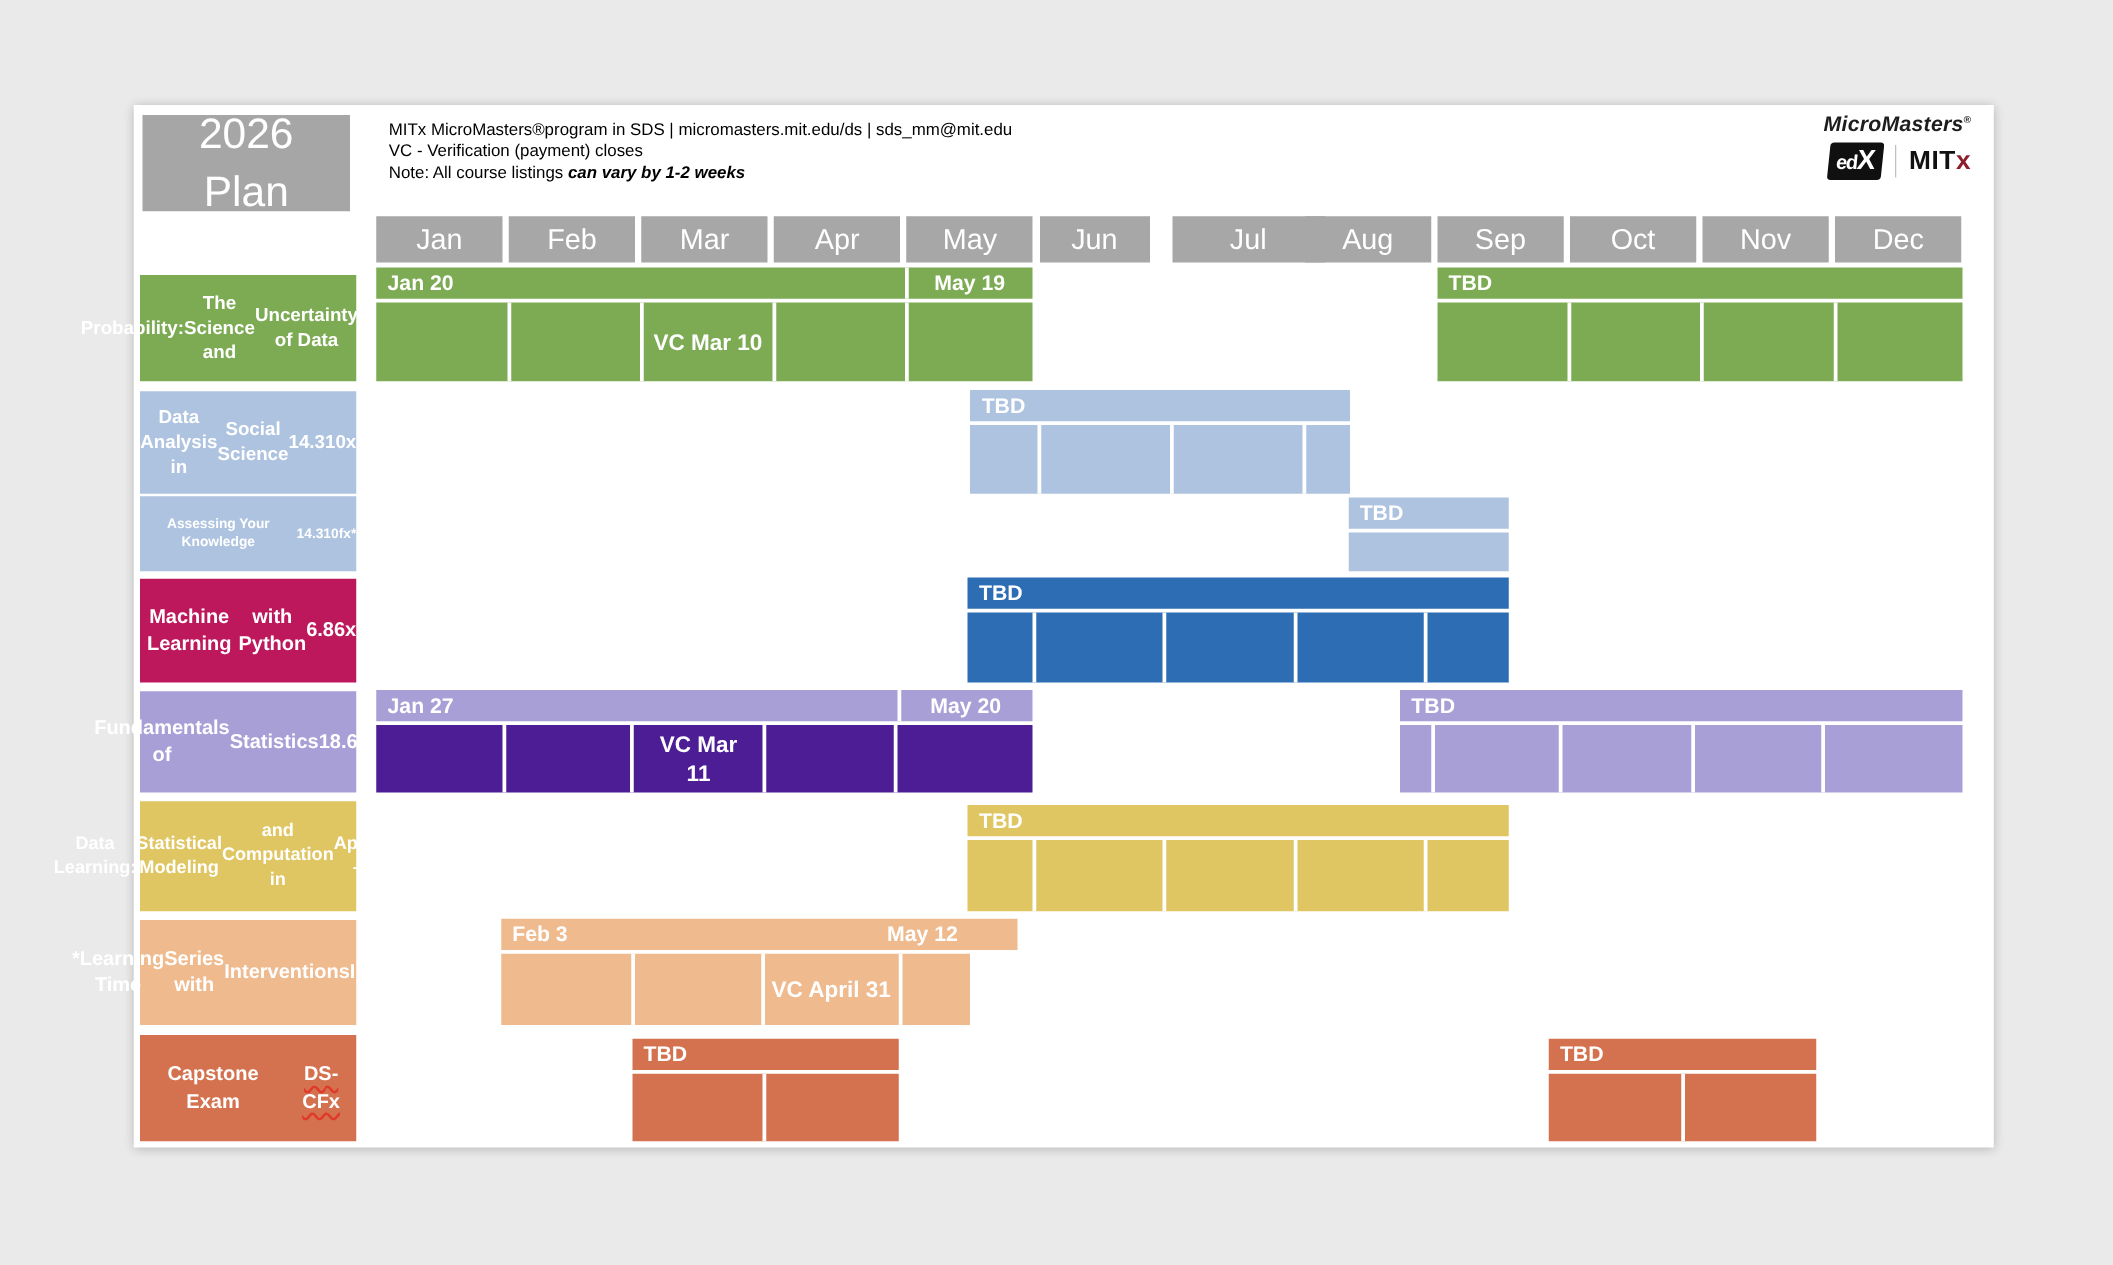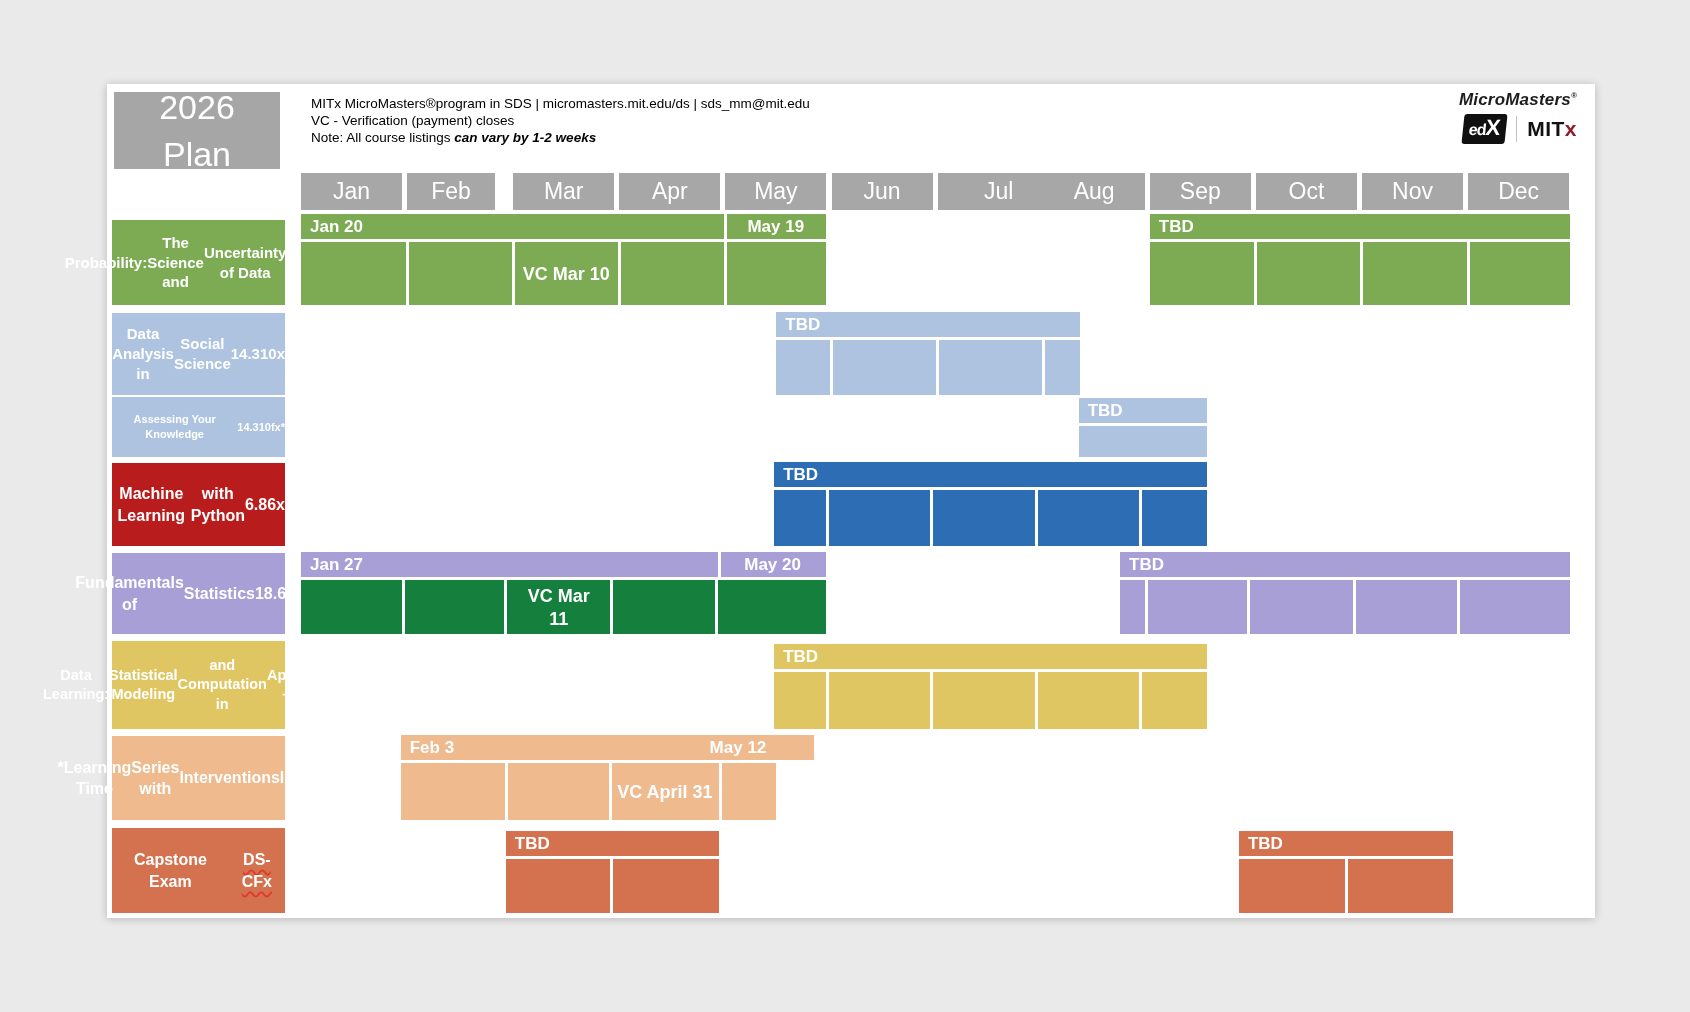--- a/index.html
+++ b/index.html
@@ -64,25 +64,25 @@
       <div id="mm-word"><span>MicroMasters</span><sup>®</sup></div>
       <div id="logo-row">
         <div id="edx-box"><span class="ed">ed</span><span class="x">X</span></div>
         <div id="logo-div"></div>
         <div id="mitx"><span>MIT</span><span class="red-x">x</span></div>
       </div>
     </div>
 
     <div id="month-header">
         <div class="month" style="left: 194px; width: 101px;">Jan</div>
-        <div class="month" style="left: 300.1px; width: 88px;">Feb</div>
+        <div class="month" style="left: 300.1px; width: 101px;">Feb</div>
         <div class="month" style="left: 406.2px; width: 101px;">Mar</div>
         <div class="month" style="left: 512.3px; width: 101px;">Apr</div>
         <div class="month" style="left: 618.4px; width: 101px;">May</div>
-        <div class="month" style="left: 724.5px; width: 101px;">Jun</div>
+        <div class="month" style="left: 724.5px; width: 88px;">Jun</div>
         <div class="month" style="left: 830.6px; width: 122px;">Jul</div>
         <div class="month" style="left: 936.7px; width: 101px;">Aug</div>
         <div class="month" style="left: 1042.8px; width: 101px;">Sep</div>
         <div class="month" style="left: 1148.9px; width: 101px;">Oct</div>
         <div class="month" style="left: 1255px; width: 101px;">Nov</div>
         <div class="month" style="left: 1361.1px; width: 101px;">Dec</div>
       </div>
     <div id="gantt">
         <div class="rowlabel" style="top: 136px; height: 85px; background: rgb(124, 171, 83); font-size: 15px;">
           <div class="">Probability:</div>
@@ -126,21 +126,21 @@
           <div class="vdiv" style="left: 265.872px; height: 55px;"></div>
         </div>
         <div class="rowlabel" style="top: 313px; height: 60px; background: rgb(174, 195, 223); font-size: 11px;">
           <div class="">Assessing Your Knowledge</div>
           <div class="">14.310fx*</div>
         </div>
         <div class="thinbar" style="left: 971.713px; top: 314px; width: 128.381px; background: rgb(174, 195, 223);">
           <div class="tbd">TBD</div>
         </div>
         <div class="tallbar" style="left: 971.713px; top: 342px; width: 128.381px; height: 31px; background: rgb(174, 195, 223);"></div>
-        <div class="rowlabel" style="top: 379px; height: 83px; background: #b91c1c; font-size: 16px;">
+        <div class="rowlabel" style="top: 379px; height: 83px; background: #be185d; font-size: 16px;">
           <div class="">Machine Learning</div>
           <div class="">with Python</div>
           <div class="">6.86x</div>
         </div>
         <div class="thinbar" style="left: 667.206px; top: 378px; width: 432.888px; background: rgb(45, 109, 179);">
           <div class="tbd">TBD</div>
         </div>
         <div class="tallbar" style="left: 667.206px; top: 406px; width: 432.888px; height: 56px; background: rgb(45, 109, 179);">
           <div class="vdiv" style="left: 51.55px; height: 56px;"></div>
           <div class="vdiv" style="left: 155.528px; height: 56px;"></div>
@@ -150,21 +150,21 @@
         <div class="rowlabel" style="top: 469px; height: 81px; background: rgb(169, 159, 215); font-size: 16px;">
           <div class="">Fundamentals of</div>
           <div class="">Statistics</div>
           <div class="">18.6501x</div>
         </div>
         <div class="thinbar" style="left: 194px; top: 468px; width: 525.195px; background: rgb(169, 159, 215);">
           <div class="bar-start">Jan 27</div>
           <div class="bar-end" style="left: 418.034px; width: 107.161px;">May 20</div>
           <div class="vdiv" style="left: 416.534px; height: 25px;"></div>
         </div>
-        <div class="tallbar" style="left: 194px; top: 496px; width: 525.195px; height: 54px; background: #15803d;">
+        <div class="tallbar" style="left: 194px; top: 496px; width: 525.195px; height: 54px; background: #4c1d95;">
           <div class="vdiv" style="left: 101.417px; height: 54px;"></div>
           <div class="vdiv" style="left: 203.273px; height: 54px;"></div>
           <div class="vdiv" style="left: 309.373px; height: 54px;"></div>
           <div class="vdiv" style="left: 414.412px; height: 54px;"></div>
           <div class="vclabel" style="left: 257.823px; top: 27px;">
             <div>VC Mar</div>
             <div>11</div>
           </div>
         </div>
         <div class="thinbar" style="left: 1013.09px; top: 468px; width: 449.864px; background: rgb(169, 159, 215);">

